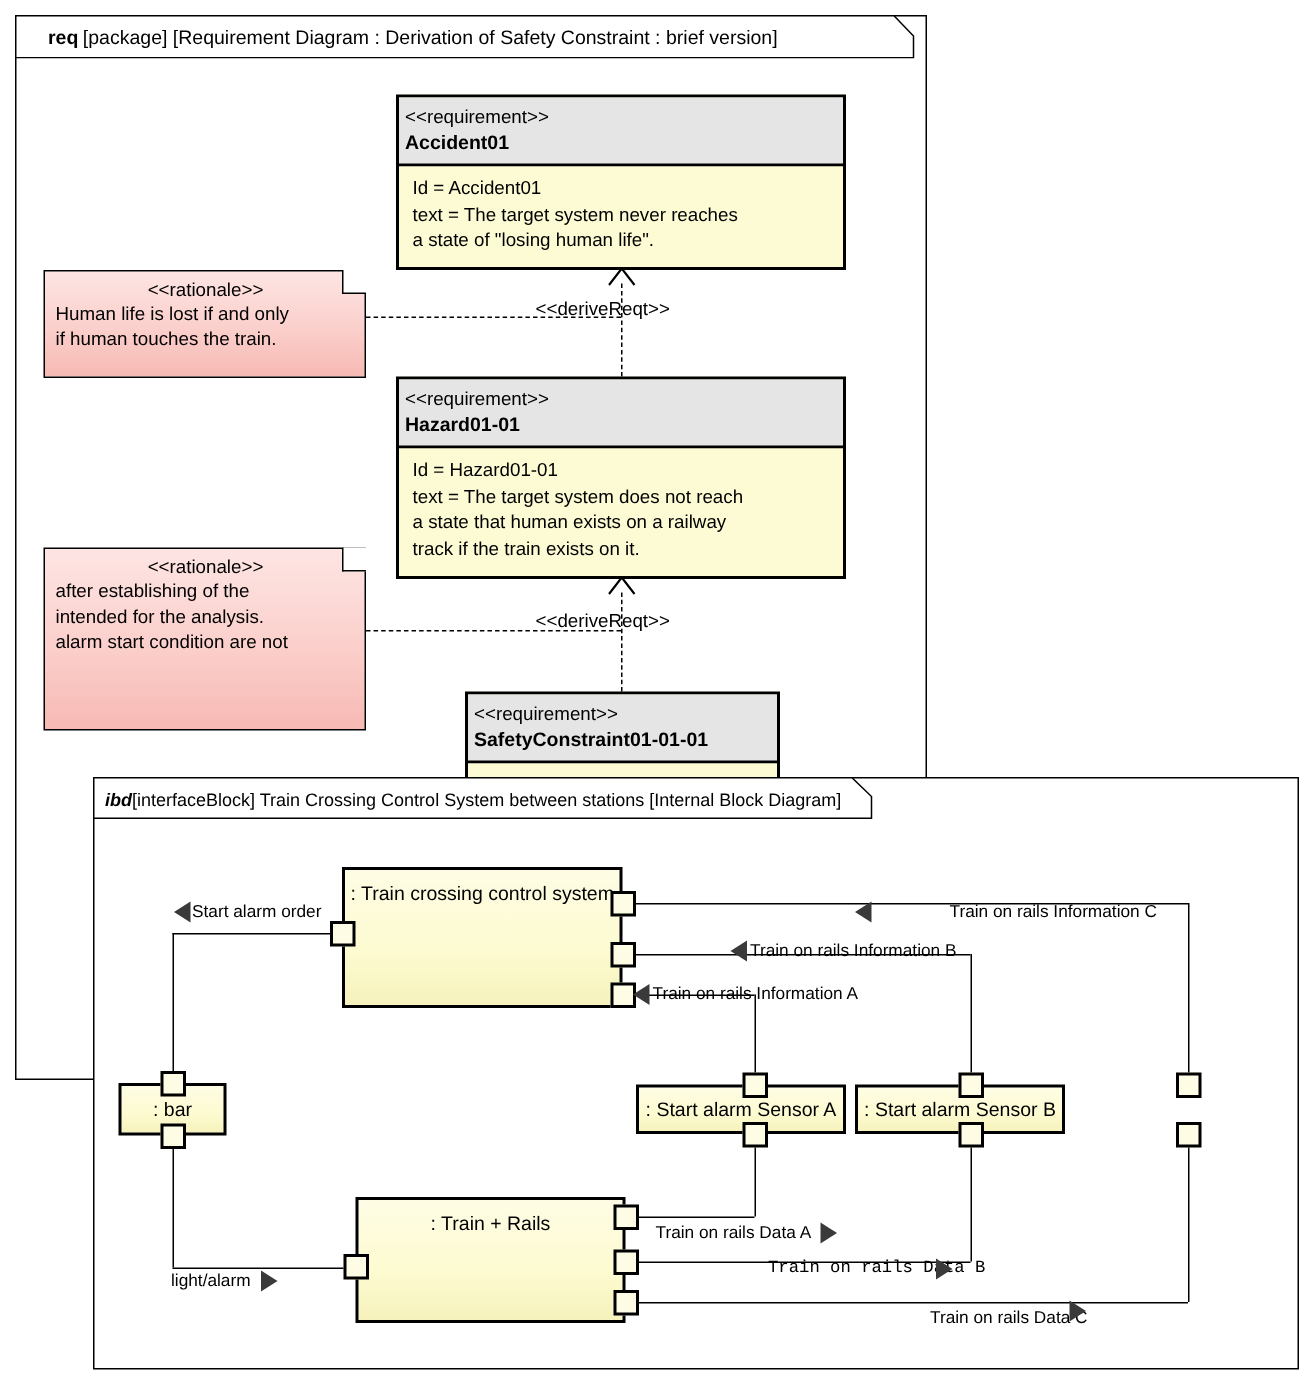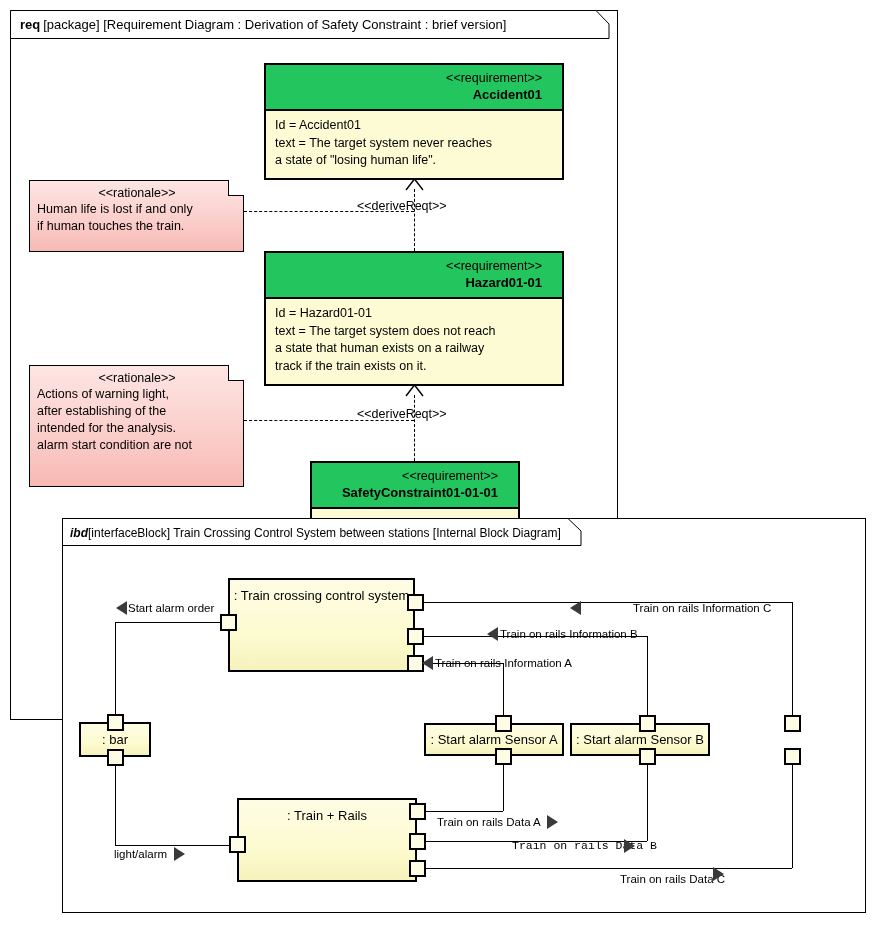--- a/index.html
+++ b/index.html
@@ -13,22 +13,22 @@
   .frame{position:absolute;border:1px solid #000;background:#fff;box-sizing:border-box;}
   
   .tab{position:absolute;}
   .tab svg{display:block;}
 
   
   .reqbox{
     position:absolute;border:2px solid #000;background:#fdfbd4;box-sizing:border-box;
   }
   .reqbox .head{
-    padding:6px 20px 6px 4px;text-align:right;border-bottom:2px solid #000;
-    background:#22c55e;
+    padding:6px 8px 6px 4px;text-align:left;border-bottom:2px solid #000;
+    background:#e5e5e5;
   }
   .reqbox .stereo{font-size:12.5px;line-height:15px;color:#000;}
   .reqbox .name{font-size:13px;line-height:17px;font-weight:bold;color:#000;}
   .reqbox .body{
     padding:6px 8px 6px 9px;background:#fdfbd4;
   }
   .reqbox .body .ln{font-size:12.5px;line-height:17.5px;color:#000;white-space:nowrap;}
 
   
   .note{
@@ -94,21 +94,21 @@
 
   <div class="frame" style="left:10px;top:10px;width:608px;height:710px;">
   </div>
 
   <div class="tab" style="left:10px;top:10px;width:600px;height:29px;">
     <svg width="600" height="29" viewBox="0 0 600 29">
       <path d="M0.5,0.5 H586 L599,14 V28.5 H0.5 Z" fill="#ffffff" stroke="#000000" stroke-width="1"></path>
     </svg>
   </div>
   <div style="position:absolute;left:20px;top:12px;height:25px;line-height:25px;font-size:13px;white-space:nowrap;z-index:3;">
-    <span class="kw" style="font-weight:bold;">req</span><span style="margin-left:3px;">[package] [Requirement Diagram : Derivation of Safety Constraint : brief version]</span>
+    <span class="kw" style="font-weight:bold;margin-left:12px;">req</span><span style="margin-left:3px;">[package] [Requirement Diagram : Derivation of Safety Constraint : brief version]</span>
   </div>
 
   <div class="reqbox" style="left:264px;top:63px;width:300px;height:117px;">
     <div class="head">
       <div class="stereo">&lt;&lt;requirement&gt;&gt;</div>
       <div class="name">Accident01</div>
     </div>
     <div class="body">
       <div class="ln">Id = Accident01</div>
       <div class="ln">text = The target system never reaches</div>
@@ -162,21 +162,20 @@
       <div class="ln">Human life is lost if and only</div>
       <div class="ln">if human touches the train.</div>
     </div>
   </div>
   <div class="dash-h" style="left:244px;top:211px;width:170px;"></div>
 
   <div class="note" style="left:29px;top:365px;width:215px;height:122px;">
     <div class="fold"></div>
     <div class="ntxt">
       <div class="stereo">&lt;&lt;rationale&gt;&gt;</div>
-      <div class="ln">Actions of warning light,</div>
       <div class="ln">after establishing of the</div>
       <div class="ln">intended for the analysis.</div>
       <div class="ln">alarm start condition are not</div>
     </div>
   </div>
   <div class="dash-h" style="left:244px;top:420px;width:170px;"></div>
 
   <div class="frame" style="left:62px;top:518px;width:804px;height:395px;z-index:10;"></div>
 
   <div class="tab" style="left:62px;top:518px;width:520px;height:28px;z-index:11;">

